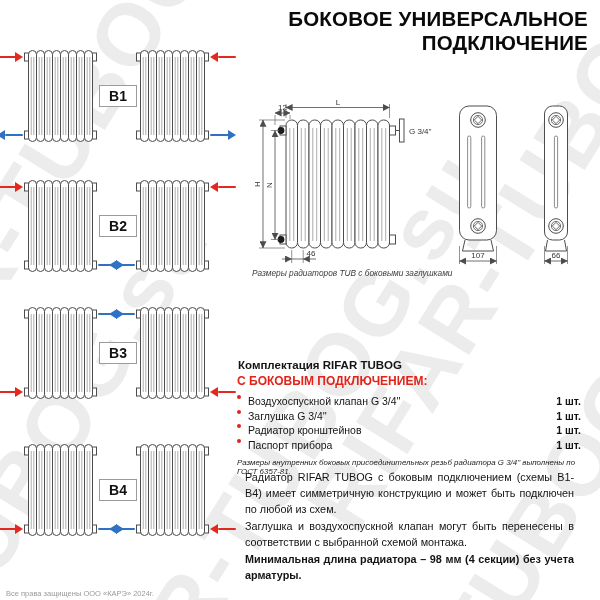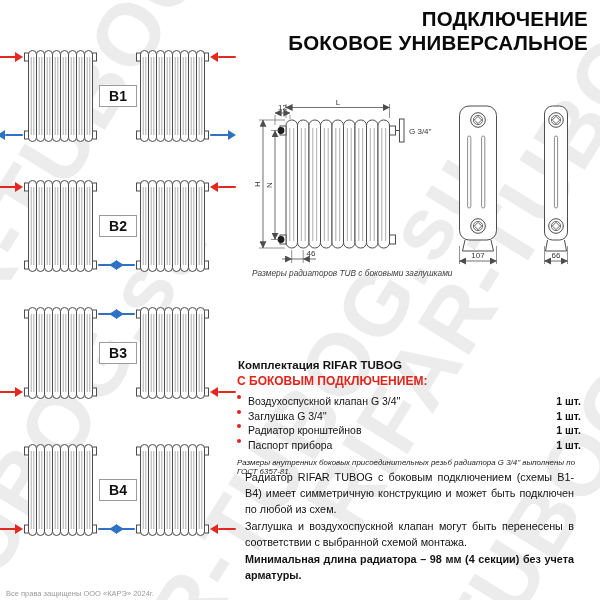--- a/index.html
+++ b/index.html
@@ -79,22 +79,22 @@
   </defs>
 </svg>
 
 <div class="wm" style="left:-150px;top:430px">RIFAR-TUBOG.su</div>
 <div class="wm" style="left:60px;top:760px">RIFAR-TUBOG.su</div>
 <div class="wm" style="left:300px;top:860px">RIFAR-TUBOG.su</div>
 <div class="wm" style="left:330px;top:470px">RIFAR-TUBOG.su</div>
 <div class="wm" style="left:-220px;top:820px">RIFAR-TUBOG.su</div>
 
 <div class="title">
+  <div>БОКОВОЕ УНИВЕРСАЛЬНОЕ</div>
   <div>ПОДКЛЮЧЕНИЕ</div>
-  <div>БОКОВОЕ УНИВЕРСАЛЬНОЕ</div>
 </div>
 
 <div class="scheme-row" style="top:48px">
   <svg class="rad" style="left:24px" width="73" height="96">
       <use href="#rad-front"></use>
     </svg>
   <svg class="rad" style="left:136px" width="73" height="96">
       <use href="#rad-front"></use>
     </svg>
   <div class="scheme-label">B1</div>

